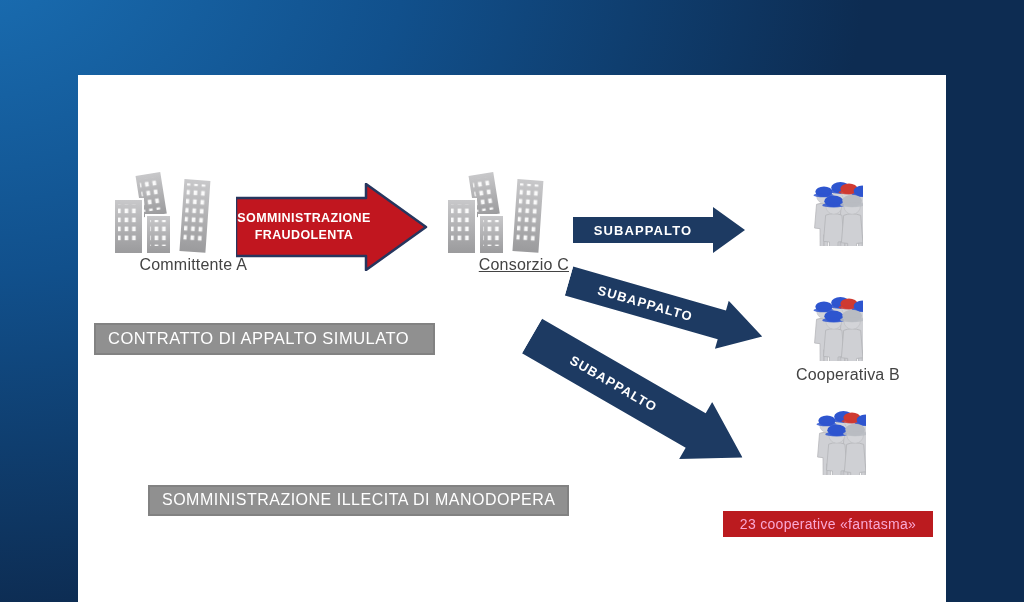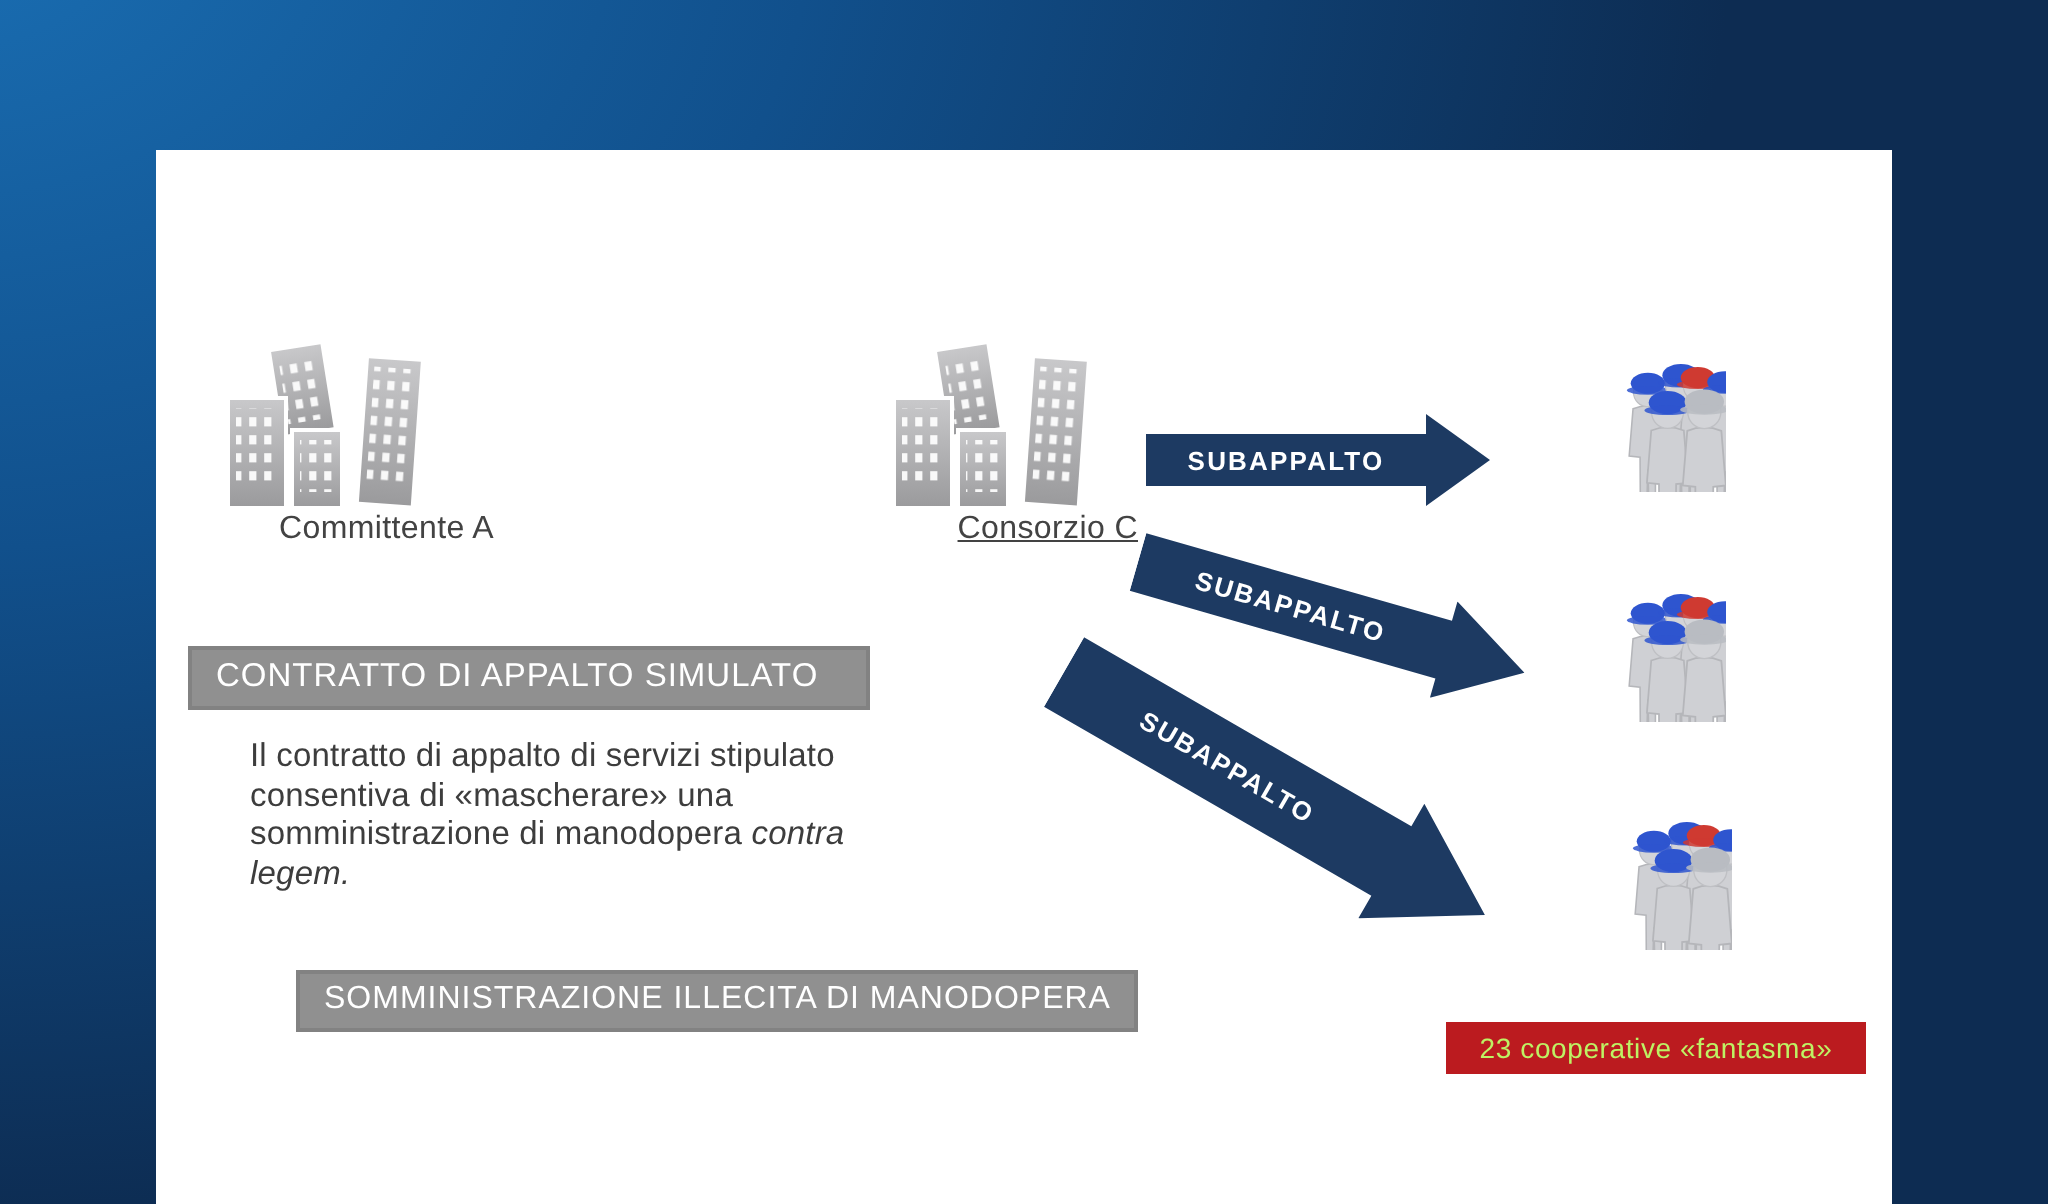--- a/index.html
+++ b/index.html
@@ -21,21 +21,21 @@
   .arrow-red{fill:var(--red);stroke:var(--red-stroke);stroke-width:2.5;stroke-linejoin:round;}
   .arrow-text{position:absolute;top:0;height:100%;display:flex;flex-direction:column;
               align-items:center;justify-content:center;color:#fff;font-weight:bold;
               font-size:13px;letter-spacing:1.1px;line-height:17px;white-space:nowrap;}
   .arrow-red-text{font-size:12.5px;letter-spacing:.4px;}
   .rot16{transform:rotate(16deg);transform-origin:0 50%;}
   .rot30{transform:rotate(30deg);transform-origin:0 50%;}
   .gray-box{position:absolute;display:inline-block;background:var(--gray-box);
             border:2px solid var(--gray-box-border);color:#fff;font-size:16.5px;
             letter-spacing:.5px;white-space:nowrap;padding:4px 12px 5px 12px;}
-  .red-box{position:absolute;background:var(--red-box);color:#bef264;text-align:center;
+  .red-box{position:absolute;background:var(--red-box);color:#f9a8d4;text-align:center;
            font-size:14px;letter-spacing:.3px;line-height:26px;height:26px;white-space:nowrap;}
   .paragraph{position:absolute;font-size:16.5px;line-height:19.5px;color:var(--text-dark);
              letter-spacing:.1px;}
   .paragraph .it{font-style:italic;}
   .icon-svg{display:block;width:100%;height:100%;}
   .cap-blue{color:var(--cap-blue);} .cap-red{color:var(--cap-red);} .cap-gray{color:#b9bcc2;}
   .defs-hidden{position:absolute;width:0;height:0;overflow:hidden;}
 </style>
 </head>
 <body>
@@ -74,20 +74,29 @@
 
 <div class="slide">
 
   <div class="abs" style="left:30px;top:96px;width:106px;height:84px;">
     <svg class="icon-svg" viewBox="0 0 106 84">
         <use href="#sym-buildings"></use>
       </svg>
   </div>
   <div class="node-label" style="left:9px;top:181px;width:160px;">Committente A</div>
 
+  <div class="arrow-wrap" style="left:158px;top:108px;width:192px;height:88px;">
+    <svg width="192" height="88" viewBox="0 0 192 88">
+      <polygon class="arrow-red" points="0,15 130,15 130,1 190,44 130,87 130,73 0,73"></polygon>
+    </svg>
+    <div class="arrow-text arrow-red-text" style="left:4px;width:128px;">
+      <span>SOMMINISTRAZIONE</span>
+      <span>FRAUDOLENTA</span>
+    </div>
+  </div>
 
   <div class="abs" style="left:363px;top:96px;width:106px;height:84px;">
     <svg class="icon-svg" viewBox="0 0 106 84">
         <use href="#sym-buildings"></use>
       </svg>
   </div>
   <div class="node-label" style="left:341px;top:181px;width:150px;text-decoration:underline;">Consorzio C</div>
 
   <div class="arrow-wrap" style="left:495px;top:132px;width:172px;height:46px;">
     <svg width="172" height="46" viewBox="0 0 172 46">
@@ -128,35 +137,35 @@
       <use href="#sym-person" class="cap-blue" transform="translate(2,6) scale(1.18)"></use>
       <use href="#sym-person" class="cap-blue" transform="translate(14,1) scale(1.28)"></use>
       <use href="#sym-person" class="cap-red" transform="translate(28,3) scale(1.18)"></use>
       <use href="#sym-person" class="cap-blue" transform="translate(40,5) scale(1.22)"></use>
       <use href="#sym-person" class="cap-blue" transform="translate(6,15) scale(1.3)"></use>
       <use href="#sym-person" class="cap-gray" transform="translate(22,14) scale(1.36)"></use>
       <use href="#sym-person" class="cap-blue" transform="translate(64,2) scale(1.22)"></use>
       <use href="#sym-person" class="cap-blue" transform="translate(77,4) scale(1.3)"></use>
     </svg>
   </div>
+  <div class="node-label" style="left:662px;top:291px;width:160px;">Cooperativa B</div>
 
   <div class="abs" style="left:688px;top:330px;width:100px;height:70px;">
     <svg class="icon-svg" viewBox="0 0 104 72">
       <use href="#sym-person" class="cap-blue" transform="translate(2,6) scale(1.18)"></use>
       <use href="#sym-person" class="cap-blue" transform="translate(14,1) scale(1.28)"></use>
       <use href="#sym-person" class="cap-red" transform="translate(28,3) scale(1.18)"></use>
       <use href="#sym-person" class="cap-blue" transform="translate(40,5) scale(1.22)"></use>
       <use href="#sym-person" class="cap-blue" transform="translate(6,15) scale(1.3)"></use>
       <use href="#sym-person" class="cap-gray" transform="translate(22,14) scale(1.36)"></use>
       <use href="#sym-person" class="cap-blue" transform="translate(64,2) scale(1.22)"></use>
       <use href="#sym-person" class="cap-blue" transform="translate(77,4) scale(1.3)"></use>
     </svg>
   </div>
 
   <div class="red-box" style="left:645px;top:436px;width:210px;">23 cooperative «fantasma»</div>
 
   <div class="gray-box" style="left:16px;top:248px;padding-right:24px;">CONTRATTO DI APPALTO SIMULATO</div>
 
-  <div class="paragraph" style="left:47px;top:294px;width:350px;"><span>Il contratto di appalto di servizi stipulato consentiva di «mascherare» una somministrazione di manodopera </span><span class="it">contra legem.</span></div>
 
   <div class="gray-box" style="left:70px;top:366px;font-size:16px;margin-top:44px;">SOMMINISTRAZIONE ILLECITA DI MANODOPERA</div>
 
 </div>
 
 </body></html>

